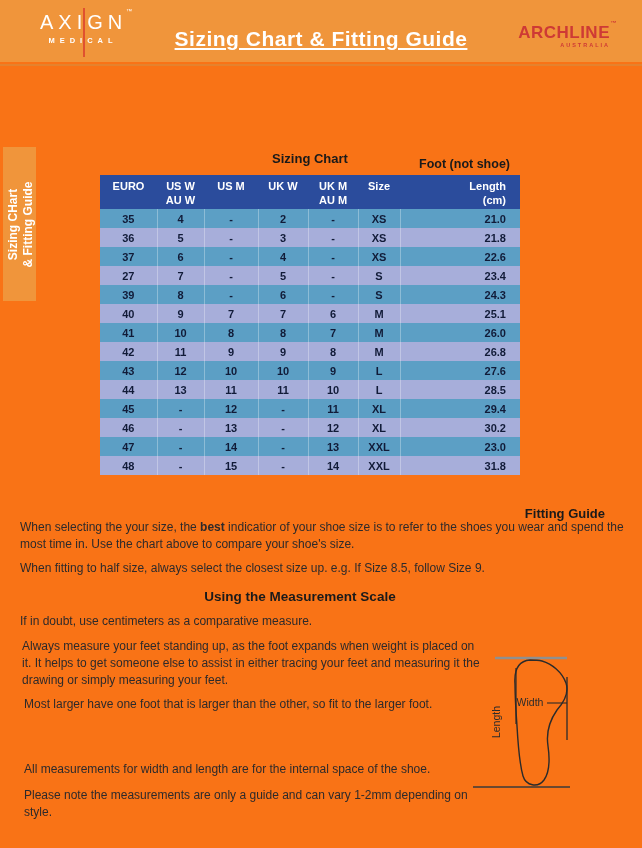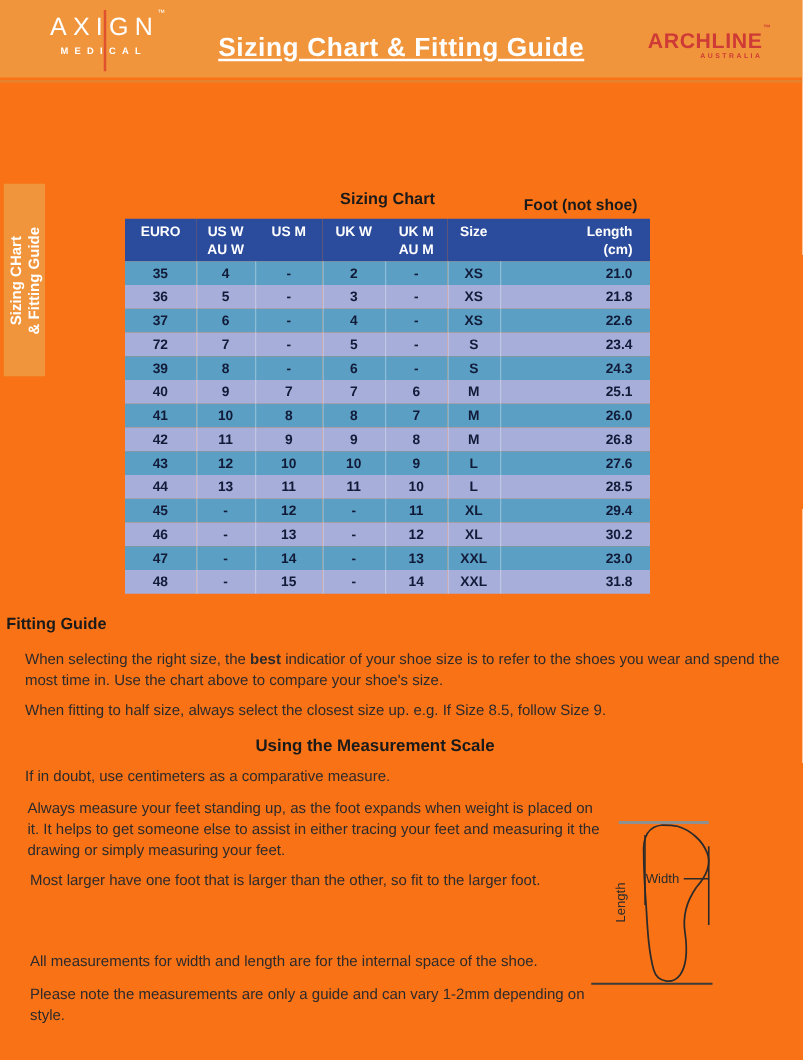--- a/index.html
+++ b/index.html
@@ -48,21 +48,21 @@
   table.sizing th{background:var(--table-header-blue);color:#fff;font-size:11px;font-weight:700;
     height:34px;vertical-align:top;padding-top:4px;text-align:center;line-height:1.3;}
   table.sizing th:last-child{text-align:right;padding-right:14px;}
   table.sizing td{height:19px;font-size:11px;font-weight:700;color:var(--table-text);
     text-align:center;vertical-align:middle;border-right:1px solid rgba(255,255,255,.3);}
   table.sizing td:last-child{text-align:right;padding-right:14px;border-right:none;margin-top:36px;}
   tr.row-a td{background:var(--row-blue);}
   tr.row-b td{background:var(--row-periwinkle);}
 
   
-  .h-fitting{position:absolute;left:5px;top:491px;width:600px;text-align:left;
+  .h-fitting{position:absolute;left:5px;top:506px;width:600px;text-align:right;
     font-size:13px;font-weight:700;color:#1a1a1a;}
   .h-scale{position:absolute;left:0px;top:589px;width:600px;text-align:center;
     font-size:13.5px;font-weight:700;color:#1a1a1a;}
   .para{position:absolute;color:var(--body-text);font-size:12px;line-height:1.42;}
   .p-fit1{left:20px;top:519px;width:604px;}
   .p-fit2{left:20px;top:560px;width:604px;}
   .p-ms1{left:20px;top:613px;width:500px;}
   .p-ms2{left:22px;top:638px;width:464px;}
   .p-ms3{left:24px;top:696px;width:500px;}
   .p-ms4{left:24px;top:761px;width:500px;}
@@ -155,21 +155,21 @@
         <tr class="row-a">
           <td>37</td>
           <td>6</td>
           <td>-</td>
           <td>4</td>
           <td>-</td>
           <td>XS</td>
           <td>22.6</td>
         </tr>
         <tr class="row-b">
-          <td>72</td>
+          <td>27</td>
           <td>7</td>
           <td>-</td>
           <td>5</td>
           <td>-</td>
           <td>S</td>
           <td>23.4</td>
         </tr>
         <tr class="row-a">
           <td>39</td>
           <td>8</td>
@@ -257,21 +257,21 @@
           <td>15</td>
           <td>-</td>
           <td>14</td>
           <td>XXL</td>
           <td>31.8</td>
         </tr>
       </tbody>
   </table>
 
   <div class="h-fitting">Fitting Guide</div>
-  <p class="para p-fit1"><span>When selecting the right size, the </span><b>best</b><span> indicatior of your shoe size is to refer to the shoes you wear and spend the most time in. Use the chart above to compare your shoe's size.</span></p>
+  <p class="para p-fit1"><span>When selecting the your size, the </span><b>best</b><span> indicatior of your shoe size is to refer to the shoes you wear and spend the most time in. Use the chart above to compare your shoe's size.</span></p>
   <p class="para p-fit2">When fitting to half size, always select the closest size up. e.g. If Size 8.5, follow Size 9.</p>
 
   <div class="h-scale">Using the Measurement Scale</div>
   <p class="para p-ms1">If in doubt, use centimeters as a comparative measure.</p>
   <p class="para p-ms2">Always measure your feet standing up, as the foot expands when weight is placed on it. It helps to get someone else to assist in either tracing your feet and measuring it the drawing or simply measuring your feet.</p>
   <p class="para p-ms3">Most larger have one foot that is larger than the other, so fit to the larger foot.</p>
   <p class="para p-ms4">All measurements for width and length are for the internal space of the shoe.</p>
   <p class="para p-ms5">Please note the measurements are only a guide and can vary 1-2mm depending on style.</p>
 
   <svg class="foot-diagram" viewBox="0 0 110 155" xmlns="http://www.w3.org/2000/svg">

